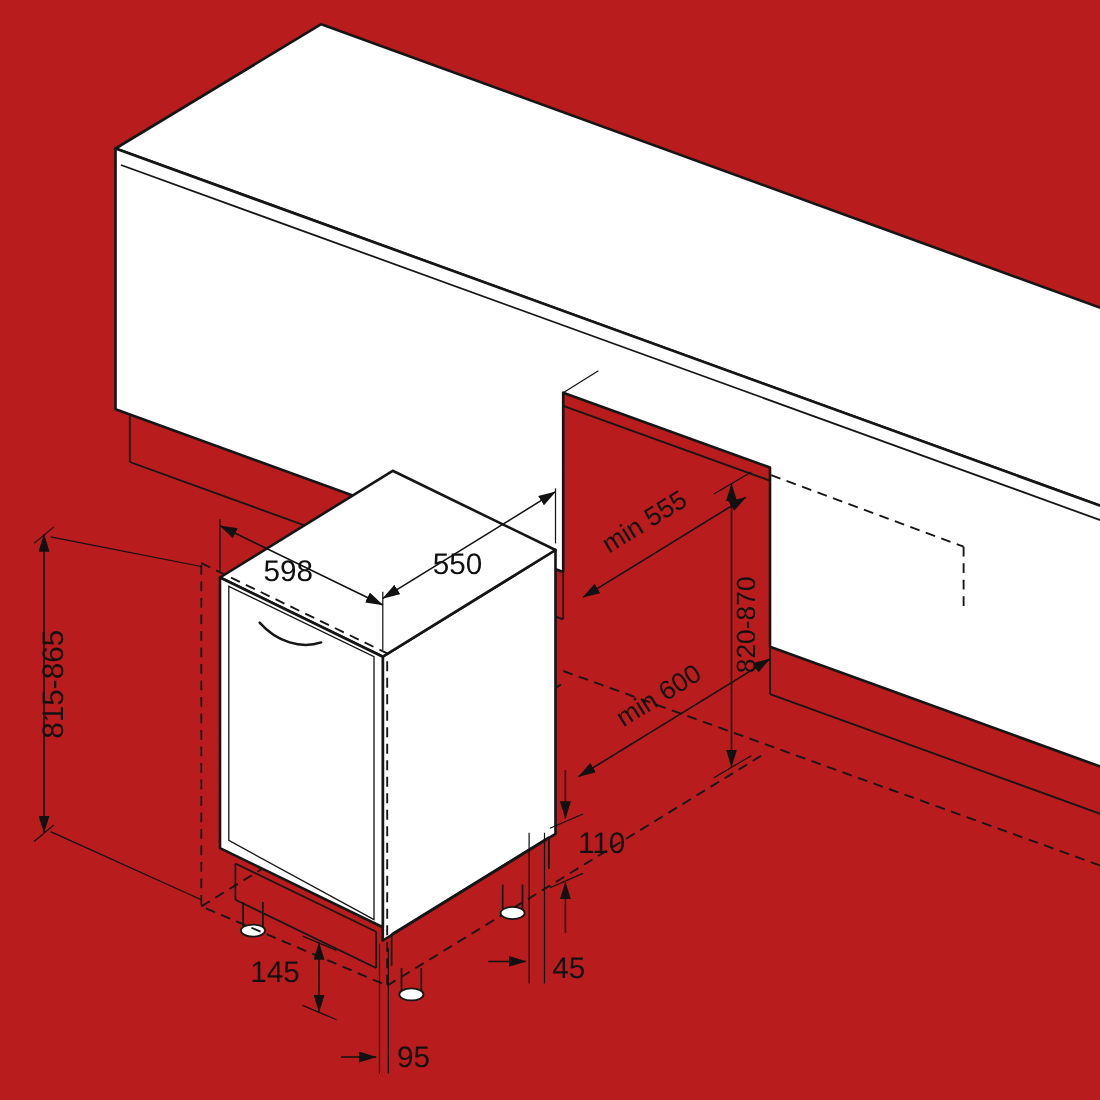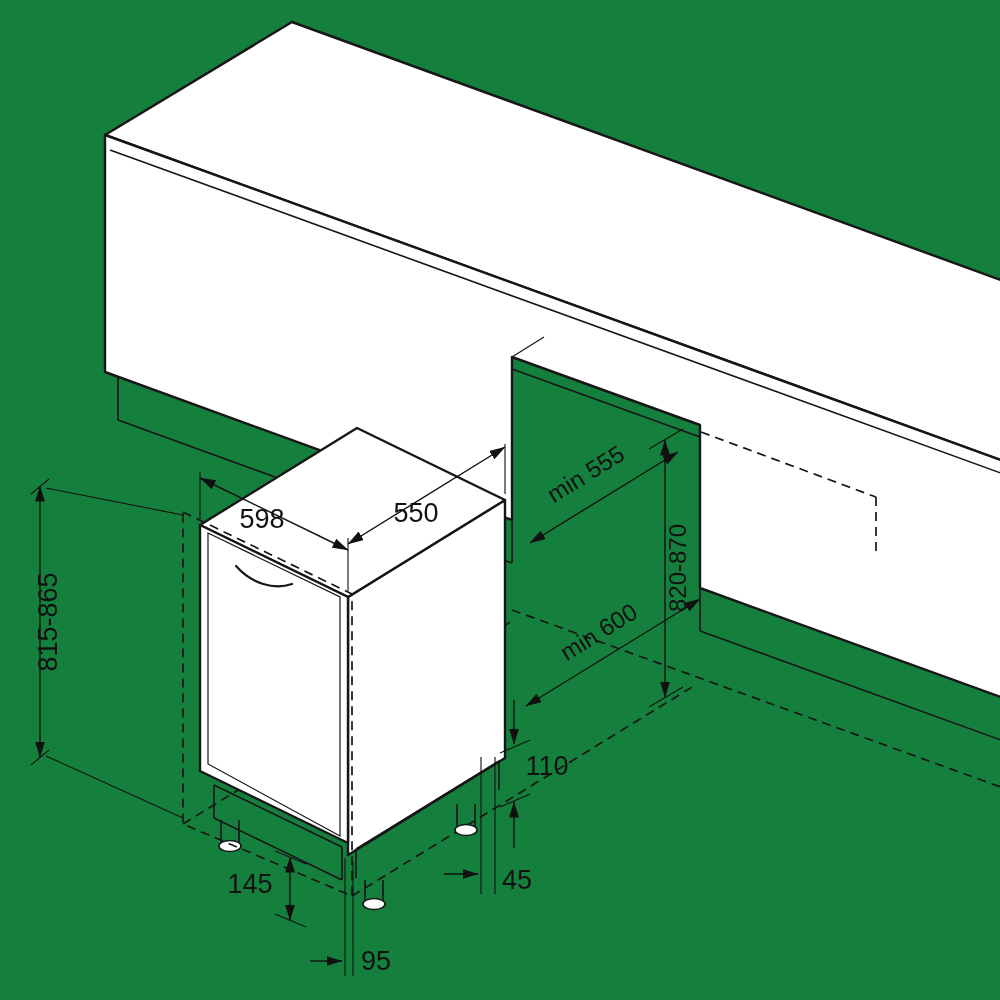--- a/index.html
+++ b/index.html
@@ -1,16 +1,16 @@
 <!DOCTYPE html>
 <html><head>
 <meta charset="utf-8">
 <style>
   html,body{margin:0;padding:0;background:#ffffff;}
-  .stage{position:relative;width:1000px;height:1000px;background:#15803d;overflow:hidden;
+  .stage{position:relative;width:1000px;height:1000px;background:#b91c1c;overflow:hidden;
          font-family:"Liberation Sans", sans-serif;}
   svg{display:block;}
   
   .ol   {fill:#ffffff;stroke:#161616;stroke-width:2.4;stroke-linejoin:round;}
   .ln   {fill:none;stroke:#161616;stroke-width:2.2;stroke-linecap:round;}
   .med  {fill:none;stroke:#161616;stroke-width:1.6;}
   .thin {fill:none;stroke:#161616;stroke-width:1.2;}
   .dash {fill:none;stroke:#161616;stroke-width:1.7;stroke-dasharray:9 6;}
   .dim  {fill:none;stroke:#111111;stroke-width:1.4;}
   .ext  {fill:none;stroke:#111111;stroke-width:1.1;}

